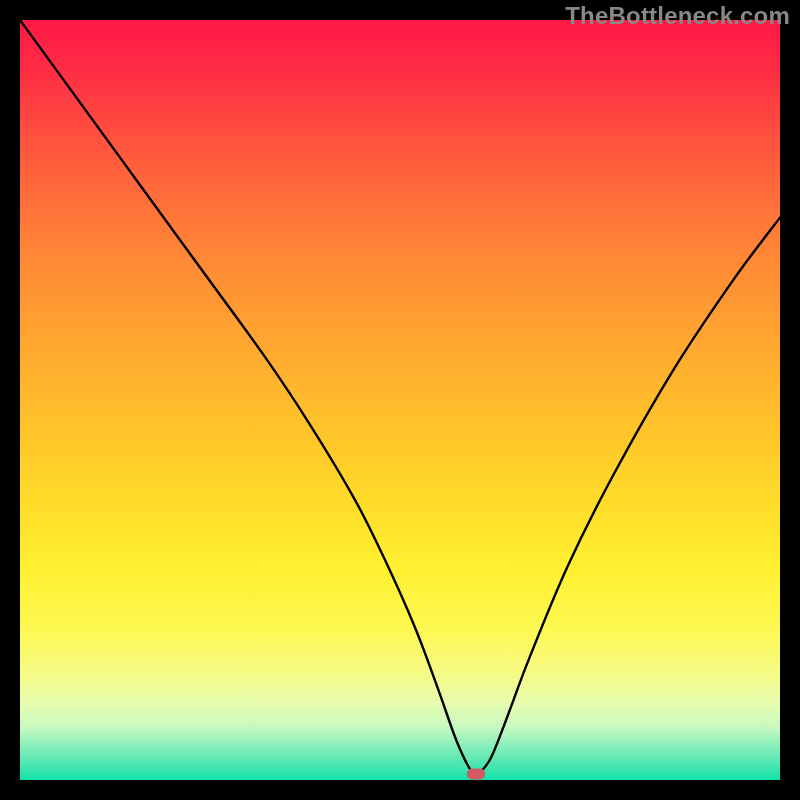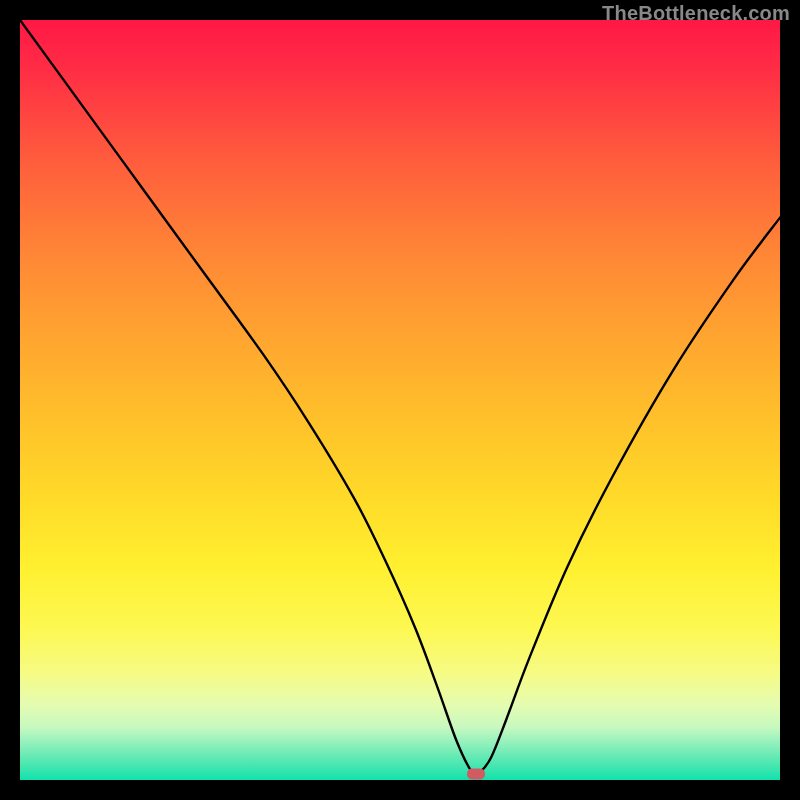--- a/index.html
+++ b/index.html
@@ -53,21 +53,21 @@
     position: absolute;
     inset: 0;
     width: 760px;
     height: 760px;
   }
   .watermark {
     position: absolute;
     top: 2px;
     right: 10px;
     font-family: Arial, Helvetica, sans-serif;
-    font-size: 20px;
+    font-size: 24px;
     font-weight: 600;
     color: #888888;
     letter-spacing: 0.2px;
   }
 </style>
 </head>
 <body>
 
 <div class="frame">
 

